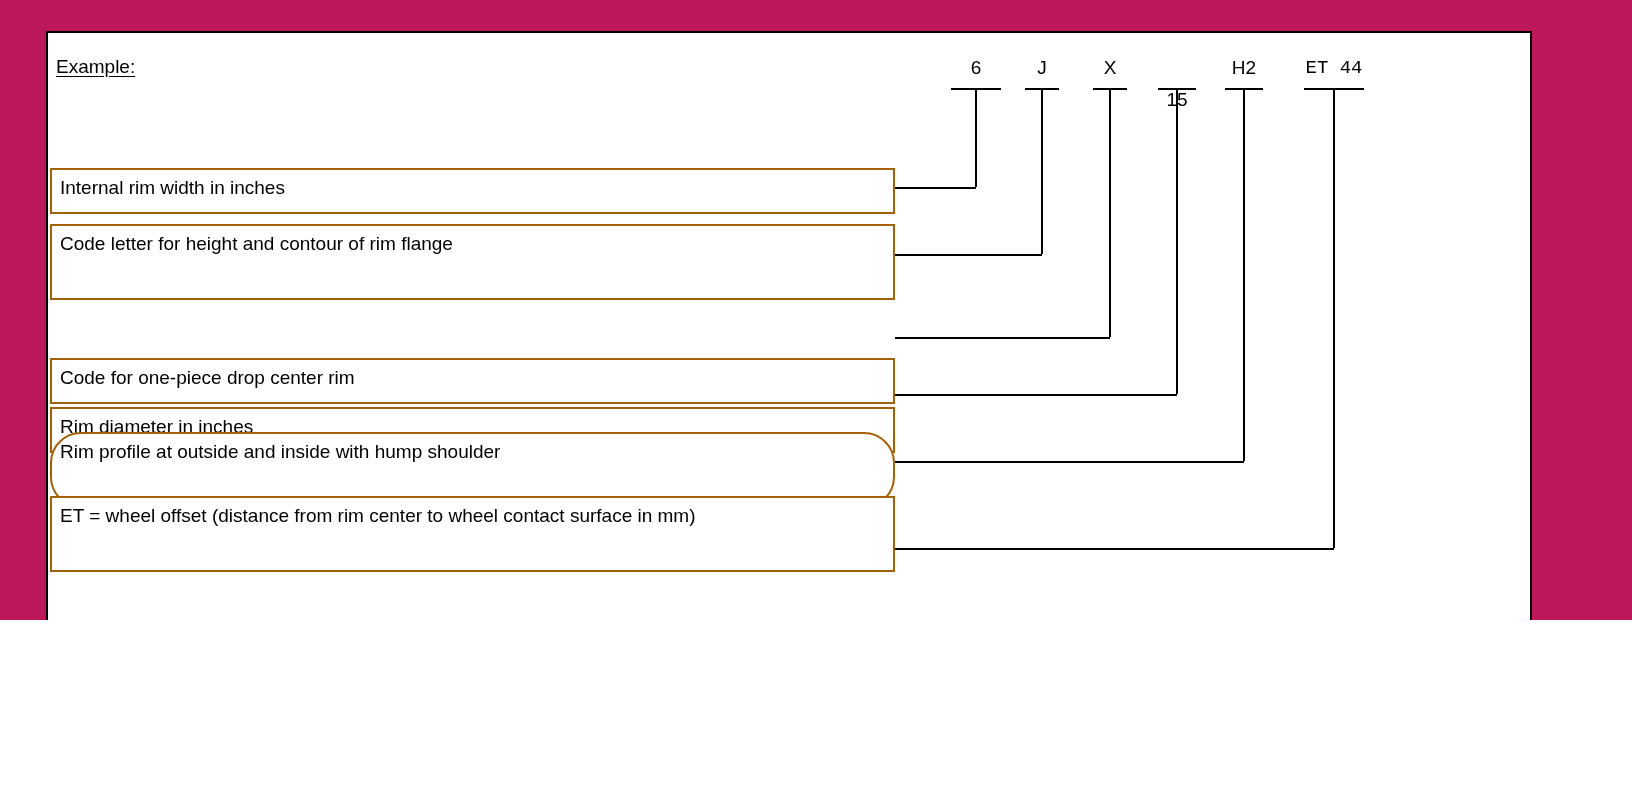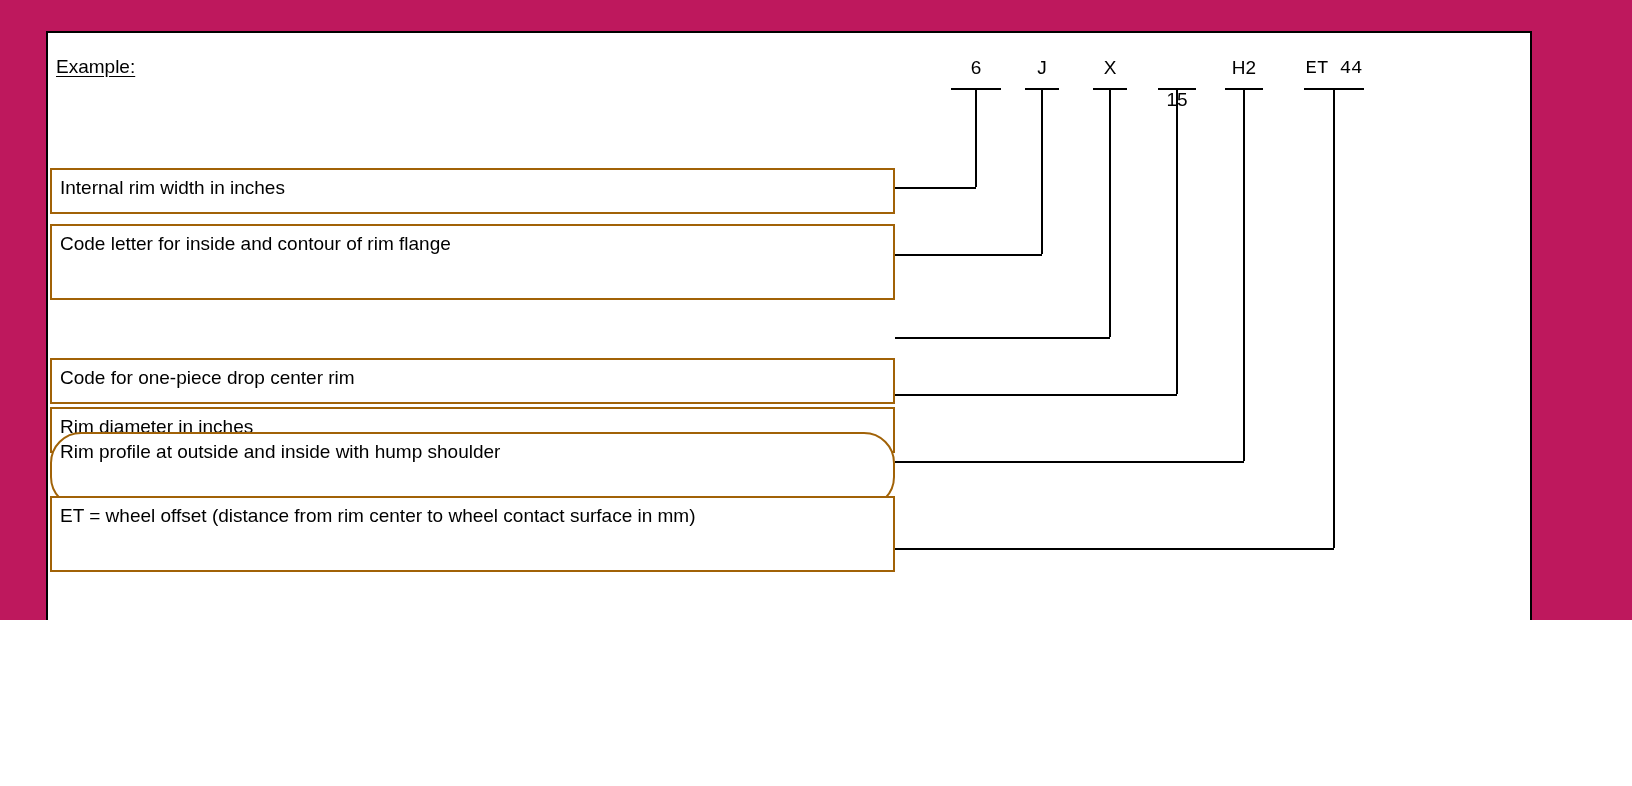--- a/index.html
+++ b/index.html
@@ -102,21 +102,21 @@
       <div class="stem" style="left: 976px; top: 88px; height: 99px;"></div>
       <div class="leader" style="left: 895px; top: 187px; width: 81px;"></div>
       <div class="desc-box" style="top: 168px; height: 46px;">
         <div class="desc-text">Internal rim width in inches</div>
       </div>
       <div class="code-label" style="left: 1042px; top: 57px;">J</div>
       <div class="stem-cap" style="left: 1042px; top: 88px; width: 34px;"></div>
       <div class="stem" style="left: 1042px; top: 88px; height: 166px;"></div>
       <div class="leader" style="left: 895px; top: 254px; width: 147px;"></div>
       <div class="desc-box" style="top: 224px; height: 76px;">
-        <div class="desc-text">Code letter for inside and contour of rim flange</div>
+        <div class="desc-text">Code letter for height and contour of rim flange</div>
       </div>
       <div class="code-label" style="left: 1110px; top: 57px;">X</div>
       <div class="stem-cap" style="left: 1110px; top: 88px; width: 34px;"></div>
       <div class="stem" style="left: 1110px; top: 88px; height: 249px;"></div>
       <div class="leader" style="left: 895px; top: 337px; width: 215px;"></div>
       <div class="desc-box" style="top: 318px; height: 46px; margin-top: 40px;">
         <div class="desc-text">Code for one-piece drop center rim</div>
       </div>
       <div class="code-label" style="left: 1177px; top: 57px; margin-top: 32px;">15</div>
       <div class="stem-cap" style="left: 1177px; top: 88px; width: 38px;"></div>

